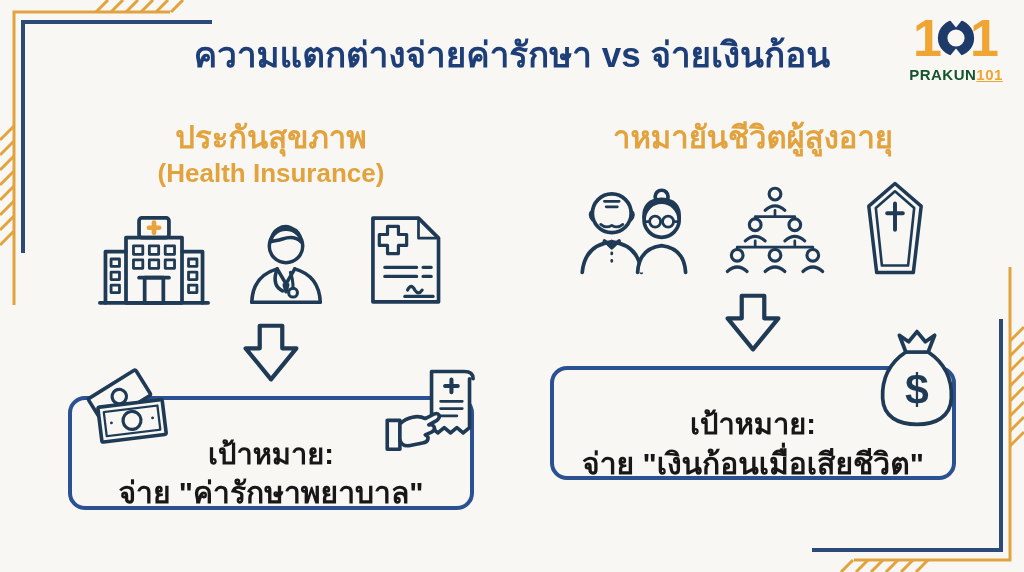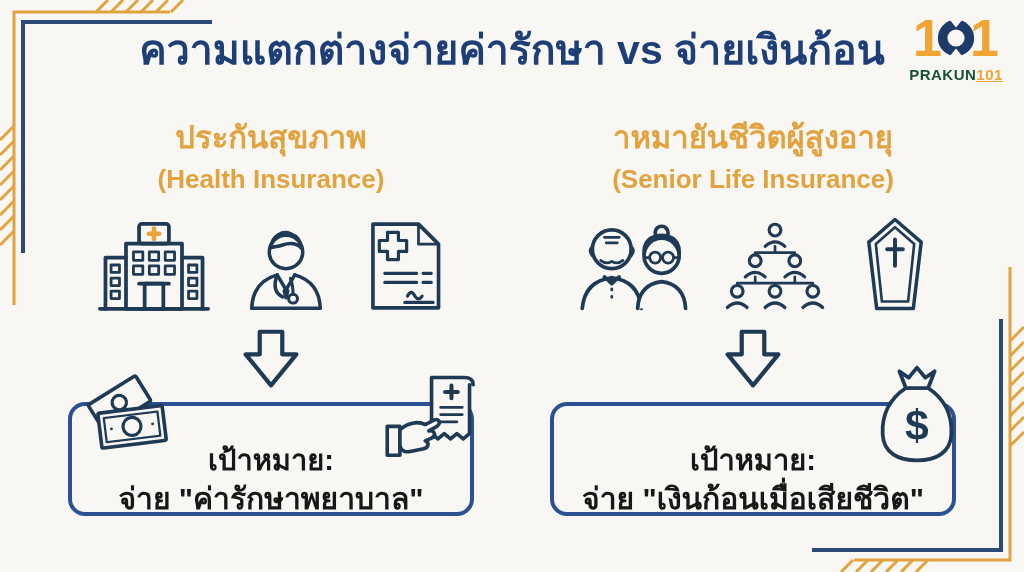--- a/index.html
+++ b/index.html
@@ -7,37 +7,37 @@
     position:relative;width:1024px;height:572px;overflow:hidden;
     background:#f8f7f4;
     font-family:"Liberation Sans",sans-serif;
   }
   
   .corner{position:absolute;width:230px;height:320px;pointer-events:none;}
   .corner-tl{top:0;left:0;}
   .corner-br{bottom:0;right:0;transform:rotate(180deg);}
   
   .title{
-    position:absolute;top:26px;left:0;right:0;text-align:center;
-    font-size:41px;font-weight:700;color:#1e3e78;line-height:1.2;
+    position:absolute;top:34px;left:0;right:0;text-align:center;
+    font-size:35px;font-weight:700;color:#1e3e78;line-height:1.2;
   }
   
   .logo{position:absolute;top:12px;right:16px;width:104px;text-align:center;}
   .logo-mark{display:flex;justify-content:center;align-items:center;height:52px;}
   .logo-digit{font-size:52px;font-weight:800;color:#f0a432;line-height:1;}
   .logo-digit.l{margin-right:-7px;position:relative;z-index:2;}
   .logo-digit.r{margin-left:-7px;position:relative;z-index:2;}
   .logo-name{font-size:15px;font-weight:700;letter-spacing:.5px;margin-top:2px;}
   .logo-name .p1{color:#14532d;}
   .logo-name .p2{color:#f0a432;text-decoration:underline;}
   
   .columns{position:absolute;top:118px;left:30px;right:30px;display:flex;}
   .column{flex:1;display:flex;flex-direction:column;align-items:center;}
   .col-title-th{font-size:31px;font-weight:700;color:#e2a33e;line-height:1.3;}
-  .col-title-en{font-size:26px;font-weight:700;color:#e2a33e;line-height:1.1;margin-top:7px;}
+  .col-title-en{font-size:26px;font-weight:700;color:#e2a33e;line-height:1.1;margin-top:1px;}
   .icon-row{margin-top:20px;height:98px;display:flex;align-items:flex-end;gap:32px;}
   .arrow-wrap{margin-top:16px;height:62px;}
   
   .goal-box{
     margin-top:12px;position:relative;width:398px;height:106px;
     border:4px solid #2b5193;border-radius:17px;
     display:flex;flex-direction:column;justify-content:center;align-items:center;
   }
   .goal-label{font-size:29px;font-weight:700;color:#171717;line-height:1.3;margin-top:42px;}
   .goal-value{font-size:30px;font-weight:700;color:#171717;line-height:1.3;}
@@ -201,21 +201,20 @@
           <path d="M8,62 h14 v32 h-14 Z"></path>
           <path d="M22,66 C30,58 42,56 50,60 L60,55 C65,53 68,58 63,62 L54,67 C60,66 63,72 57,75 L50,78 C55,80 54,86 47,87 L32,90 C26,91 22,87 22,82 Z" fill="#f8f7f4"></path>
         </svg>
         <div class="goal-label">เป้าหมาย:</div>
         <div class="goal-value">จ่าย "ค่ารักษาพยาบาล"</div>
       </div>
     </div>
 
     <div class="column">
       <div class="col-title-th">าหมายันชีวิตผู้สูงอายุ</div>
-      <div class="col-title-en">(Senior Life Insurance)</div>
 
       <div class="icon-row">
 
         <svg width="120" height="94" viewBox="0 0 130 100" fill="none" stroke="#1f3a55" stroke-width="4" stroke-linecap="round" stroke-linejoin="round">
           <circle cx="42" cy="33" r="21"></circle>
           <g stroke-width="3">
             <path d="M34,20 H50 M36,26 H48"></path>
             <path d="M30,45 Q36,50 42,46 Q48,50 54,45"></path>
             <path d="M21,30 q-5,4 0,10 M63,30 q5,4 0,10"></path>
           </g>

